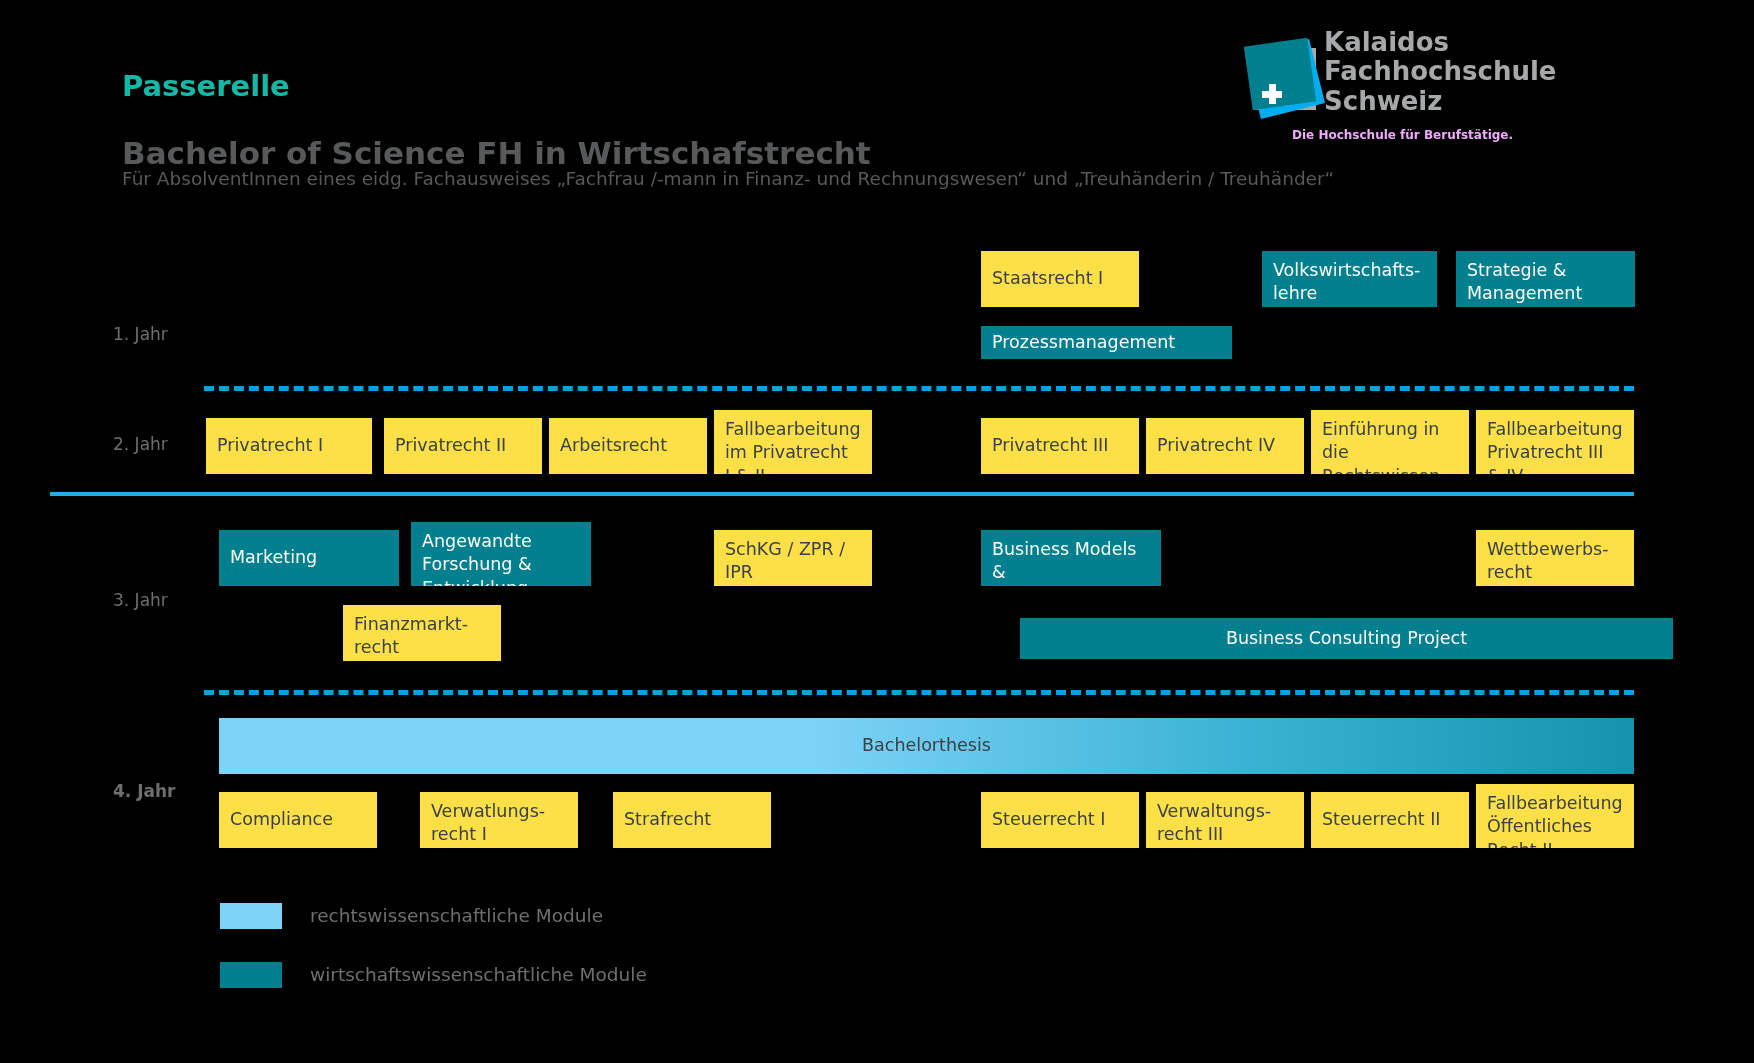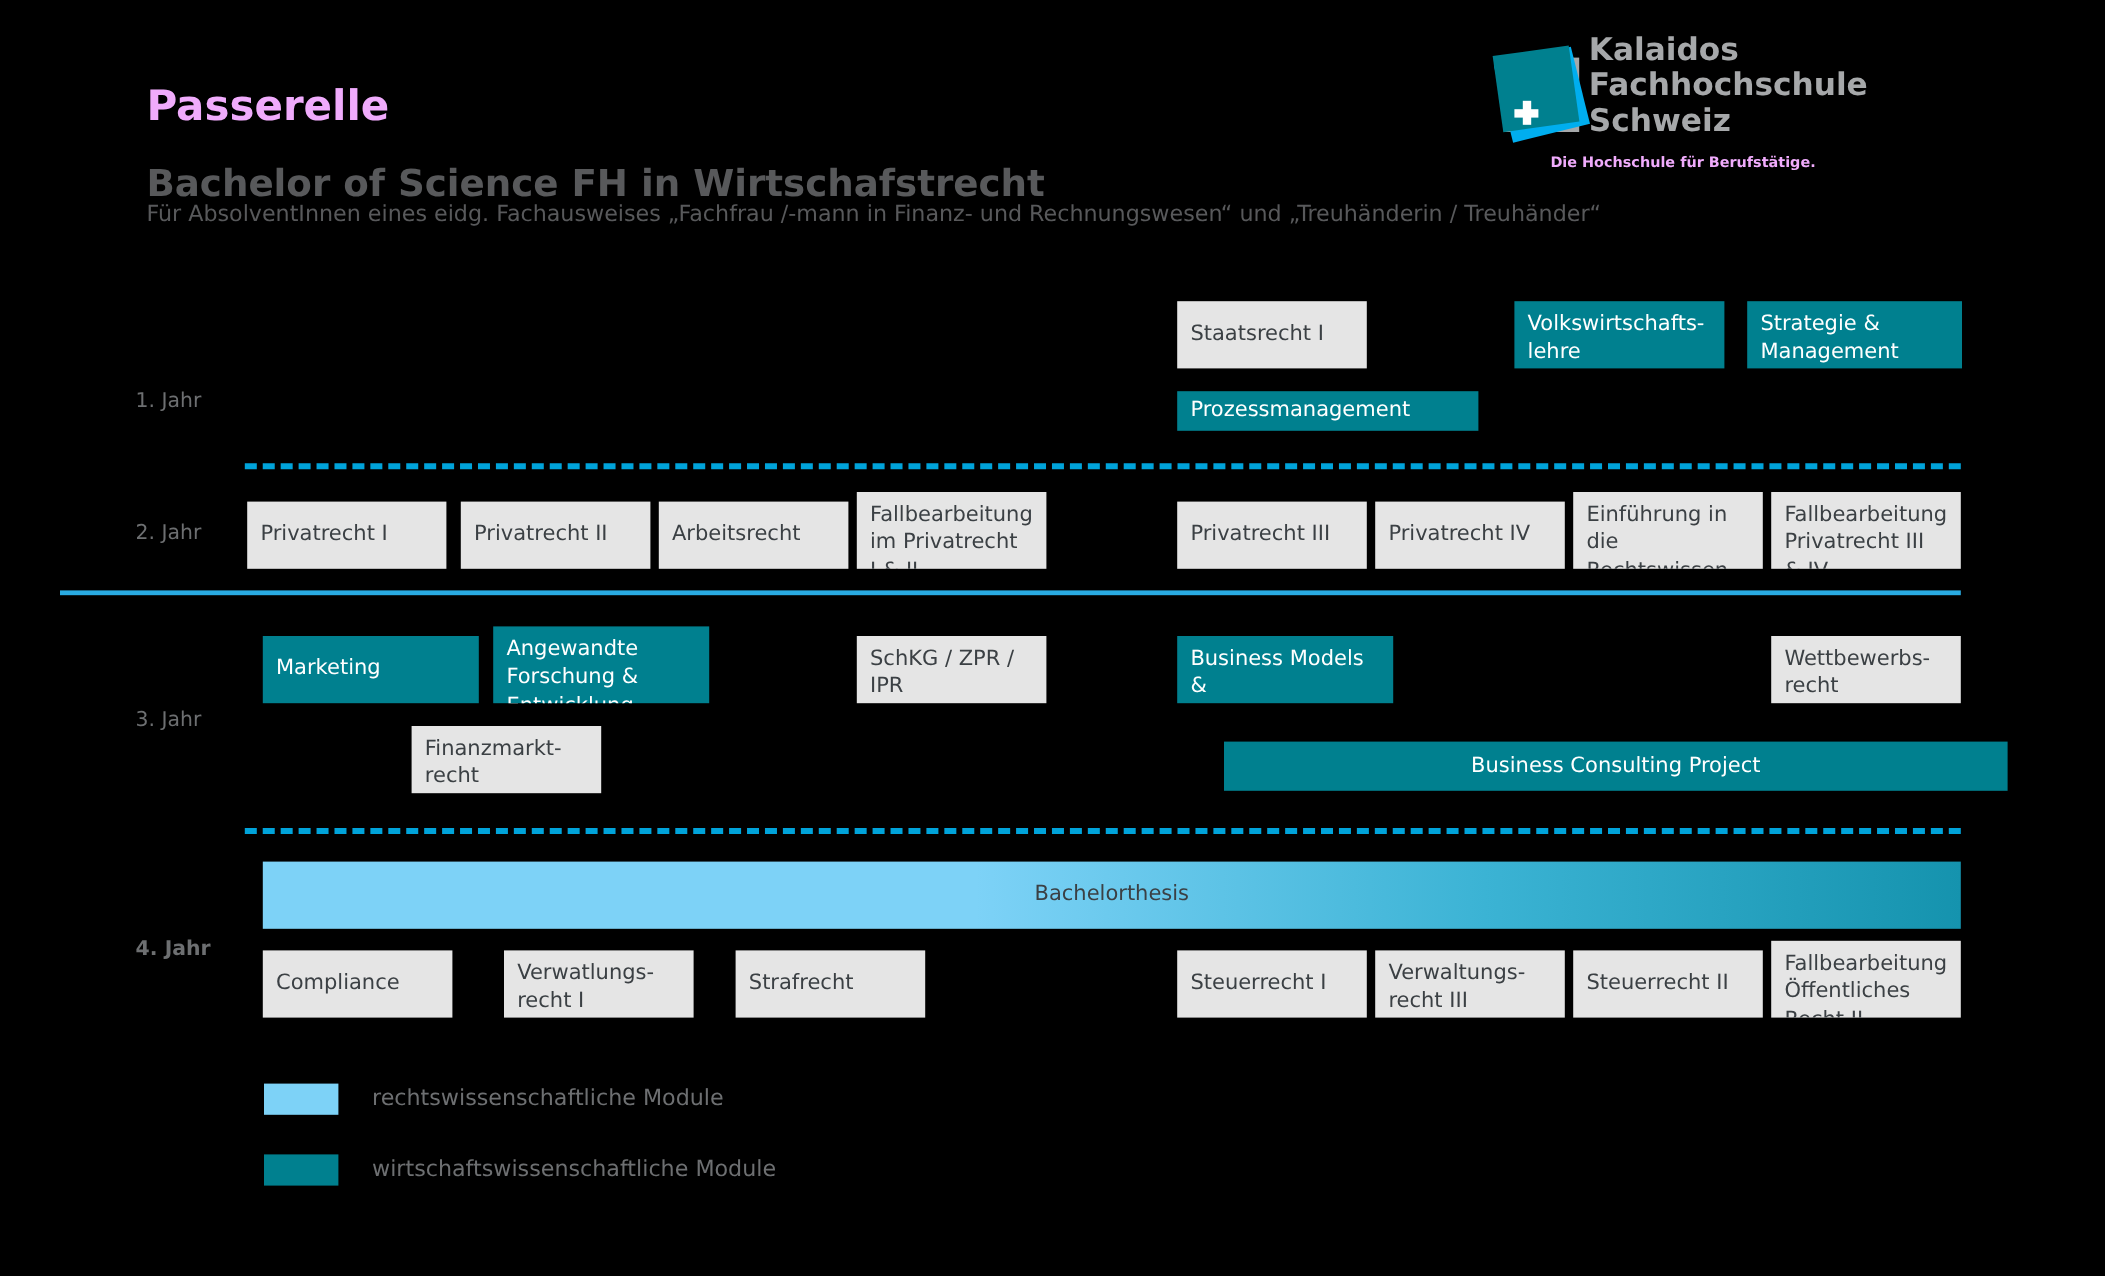--- a/index.html
+++ b/index.html
@@ -19,23 +19,23 @@
 
   
   #header {
     position: absolute;
     left: 0; top: 0;
     width: 1754px; height: 200px;
   }
   #title-passerelle {
     position: absolute;
     left: 122px; top: 72px;
-    font-size: 35px;
-    font-weight: bold;
-    color: #f0abfc;
+    font-size: 29px;
+    font-weight: bold;
+    color: #14b8a6;
     letter-spacing: 0px;
     line-height: 1;
   }
   #title-main {
     position: absolute;
     left: 122px; top: 138px;
     font-size: 31px;
     font-weight: bold;
     color: #58595b;
     line-height: 1;
@@ -126,21 +126,21 @@
   .module {
     position: absolute;
     box-sizing: border-box;
     padding: 8px 11px;
     font-size: 17.5px;
     line-height: 1.33;
     white-space: pre-line;
     overflow: hidden;
   }
   .mod-law {
-    background: #e5e5e5;
+    background: #fde047;
     color: #3b4044;
   }
   .mod-biz {
     background: #00808f;
     color: #ffffff;
   }
   .mod-thesis {
     background: linear-gradient(to right, #7dd2f7 0%, #7dd2f7 42%, #3bb3d4 72%, #1593ae 100%);
     color: #3b4044;
     text-align: center;

